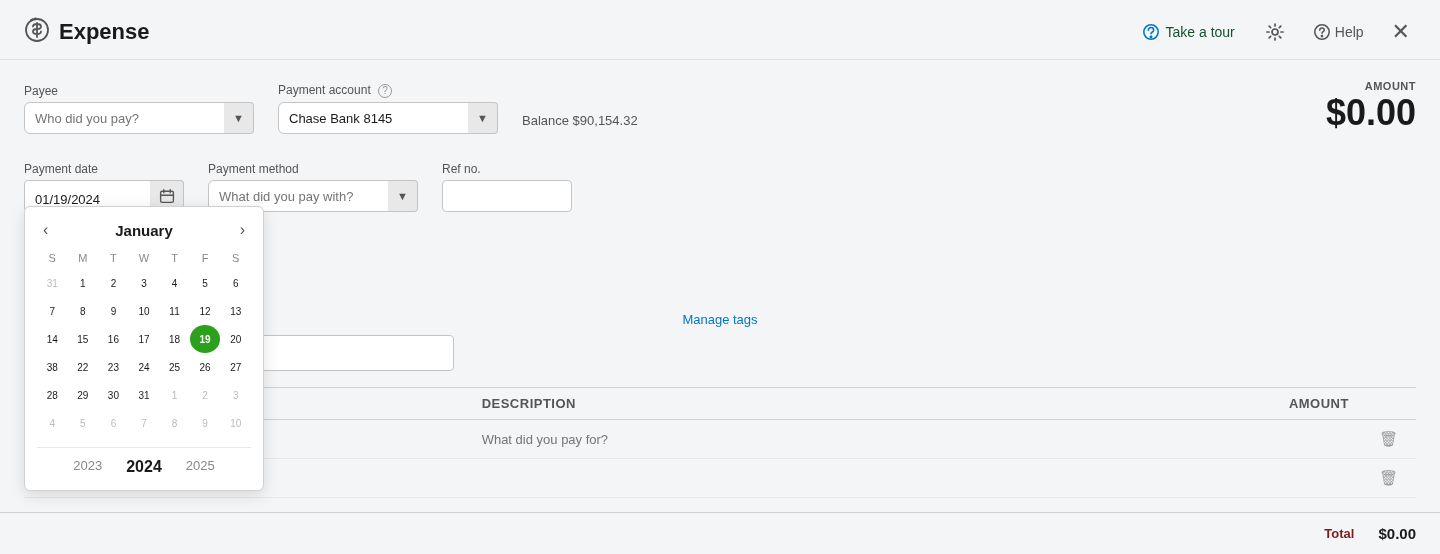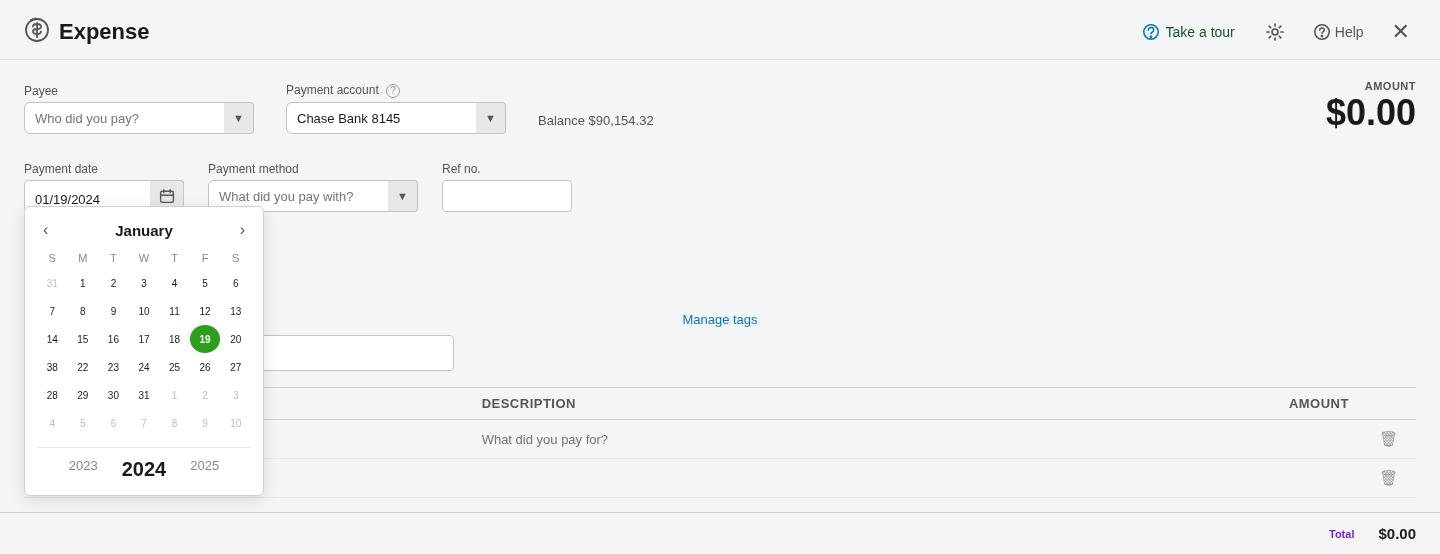--- a/index.html
+++ b/index.html
@@ -77,21 +77,21 @@
       padding: 2px 6px;
     }
     
     .main-content {
       padding: 20px 24px;
     }
     
     .row1 {
       display: flex;
       align-items: flex-end;
-      gap: 32px;
+      gap: 24px;
       margin-bottom: 28px;
     }
     .field-group {
       display: flex;
       flex-direction: column;
       gap: 4px;
     }
     .field-label {
       font-size: 12px;
       color: #555;
@@ -290,21 +290,21 @@
       padding-top: 8px;
       border-top: 1px solid #e8e8e8;
     }
     .cal-year-item {
       font-size: 13px;
       color: #888;
       cursor: pointer;
       padding: 2px 4px;
     }
     .cal-year-item.current-year {
-      font-size: 20px;
+      font-size: 16px;
       font-weight: 700;
       color: #1a1a1a;
     }
     
     .tags-row {
       display: flex;
       justify-content: center;
       margin-bottom: 8px;
     }
     .manage-tags-link {
@@ -370,23 +370,23 @@
       justify-content: flex-end;
       padding: 12px 24px;
       border-top: 1px solid #d0d0d0;
       background: #f4f5f7;
       position: fixed;
       bottom: 0;
       left: 0;
       right: 0;
     }
     .total-label {
-      font-size: 11px;
+      font-size: 13px;
       font-weight: 600;
-      color: #6d28d9;
+      color: #7f1d1d;
       margin-right: 24px;
     }
     .total-value {
       font-size: 15px;
       font-weight: 700;
       color: #1a1a1a;
     }
   </style>
 </head>
 <body>

